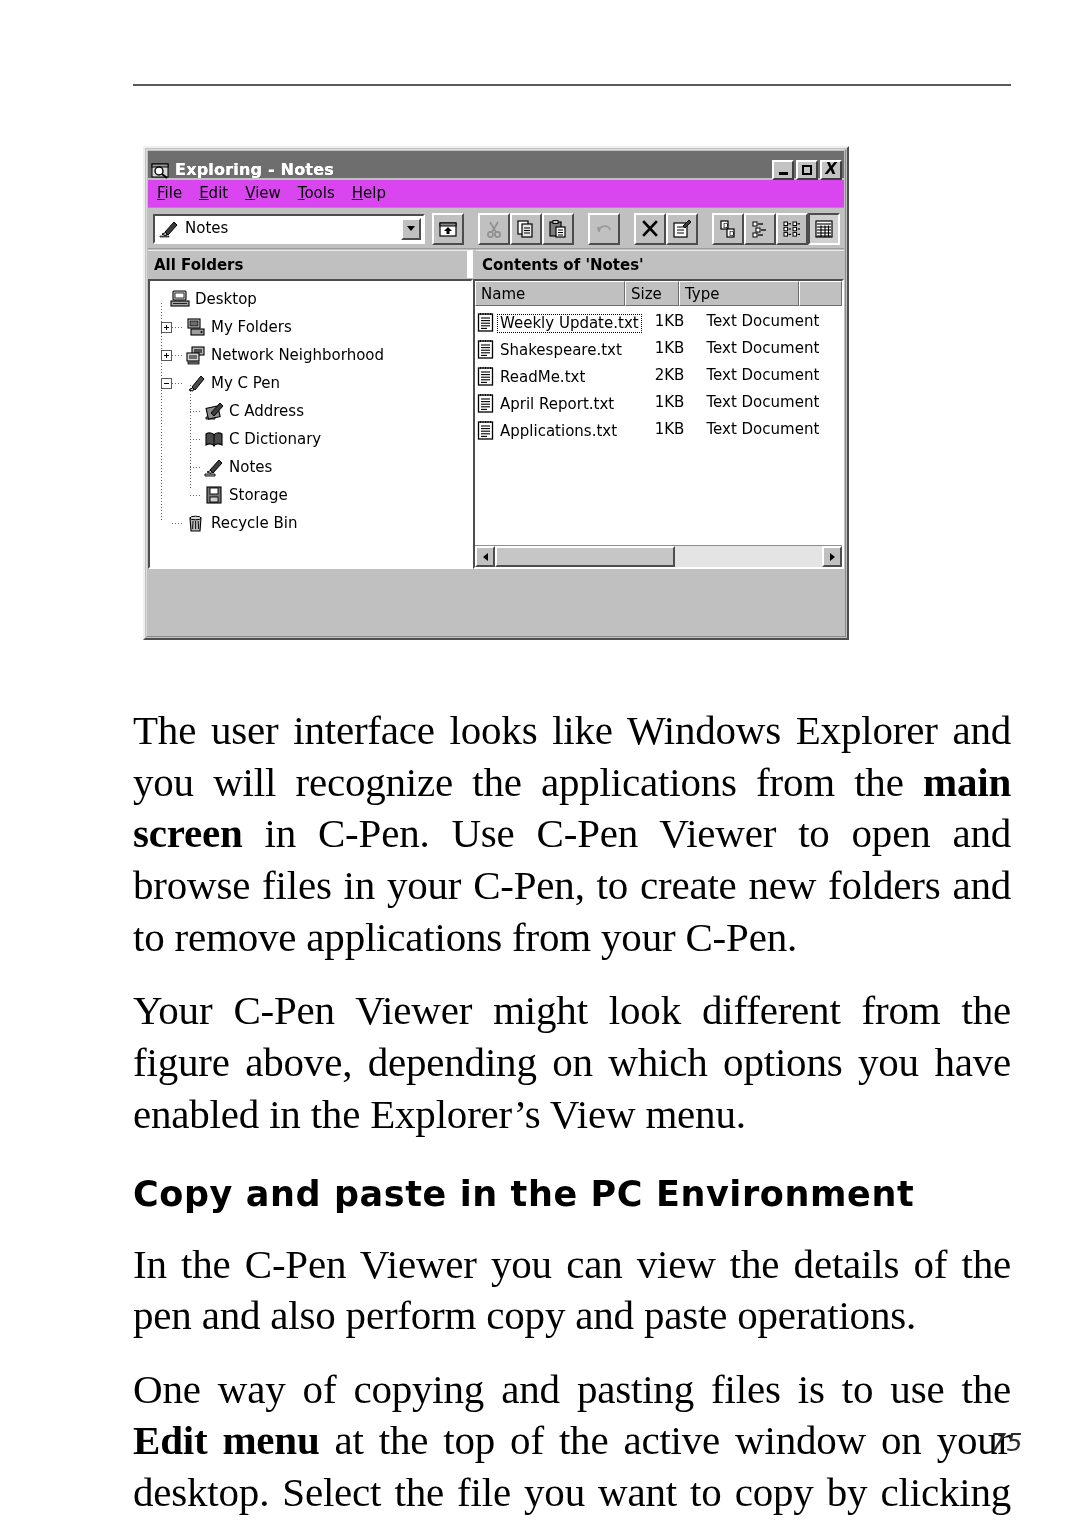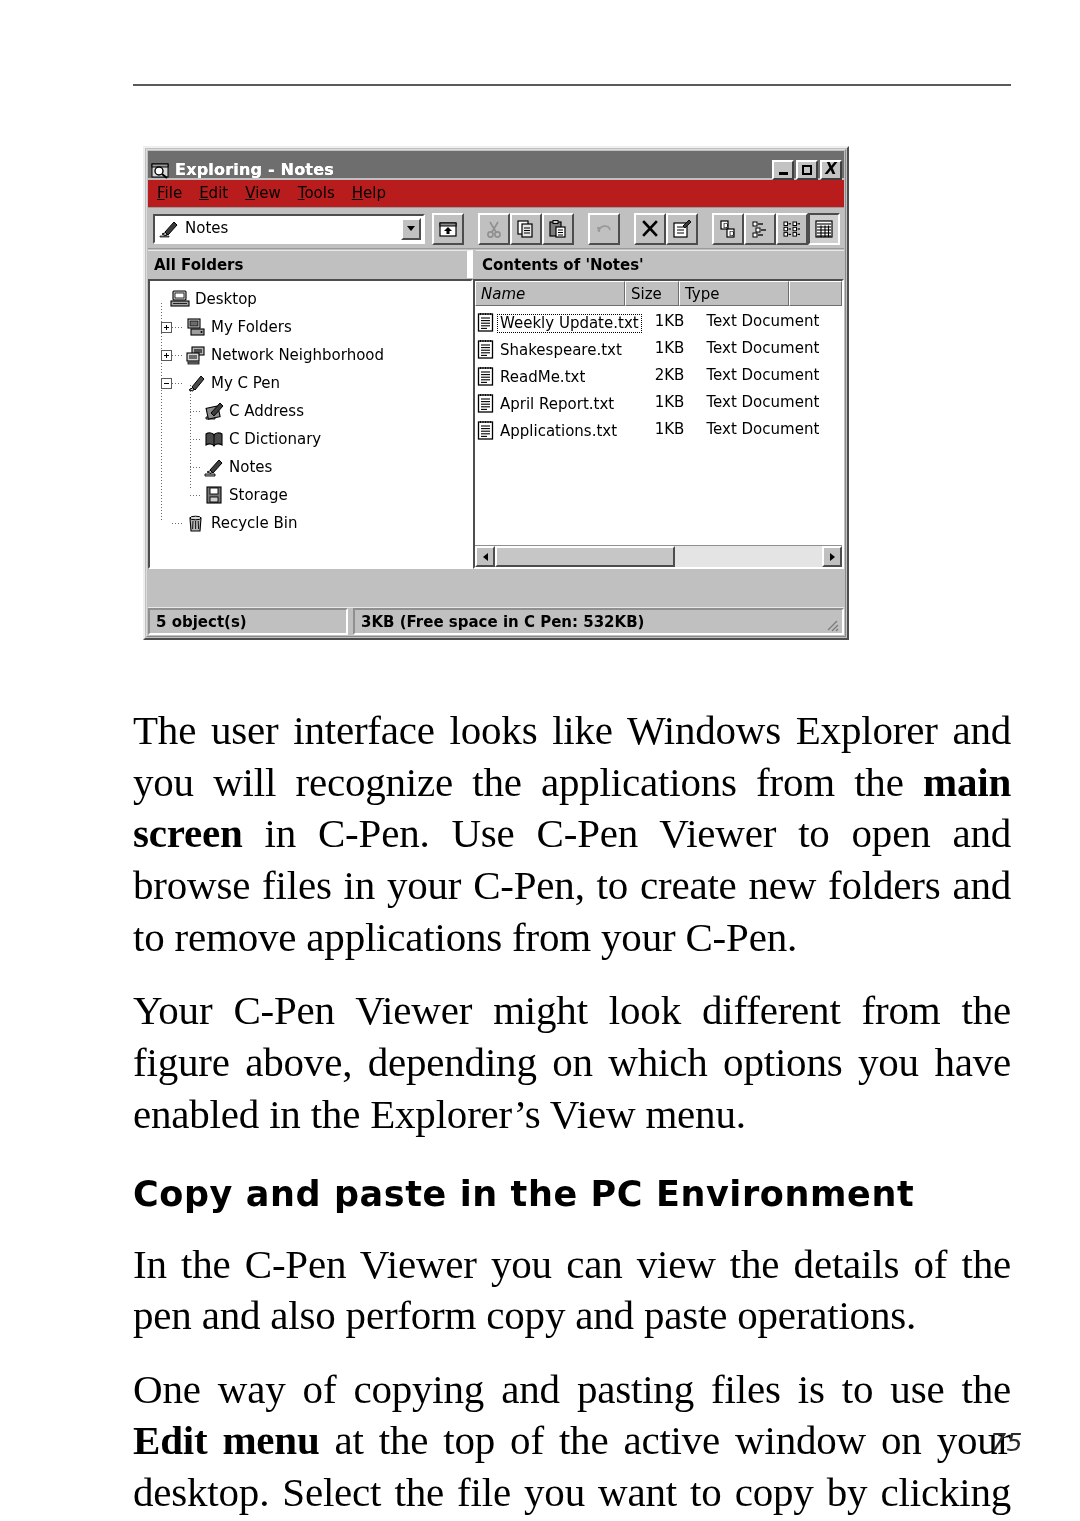--- a/index.html
+++ b/index.html
@@ -70,21 +70,21 @@
     display:flex;align-items:center;justify-content:center;
     font-size:12px;color:#000;font-weight:bold;line-height:1;
   }
   .tbtn .min-bar{width:9px;height:3px;background:#000;margin-top:7px;}
   .tbtn .max-box{width:10px;height:10px;border:2px solid #000;box-sizing:border-box;}
   .tbtn .x-glyph{font-size:15px;font-family:"DejaVu Sans", sans-serif;font-weight:bold;margin-top:-2px;}
 
   
   .menubar{
     position:absolute;left:3px;top:32px;right:3px;height:28px;
-    background:#b91c1c;
+    background:#d946ef;
     display:flex;align-items:center;padding-left:9px;gap:17px;
     border-bottom:1px solid #9a9a9a;
     box-sizing:border-box;
   }
   .menuitem{
     font-size:15px;color:#000;line-height:1;white-space:nowrap;
     font-family:"DejaVu Sans", sans-serif;
   }
   .menuitem .acc{text-decoration:underline;}
 
@@ -183,23 +183,23 @@
     box-sizing:border-box;overflow:hidden;
   }
   .lhdr{display:flex;height:25px;background:#c0c0c0;}
   .lhcell{
     background:#c0c0c0;
     border-top:1px solid #ffffff;border-left:1px solid #ffffff;
     border-right:1px solid #6e6e6e;border-bottom:1px solid #6e6e6e;
     box-sizing:border-box;display:flex;align-items:center;padding-left:5px;
     font-size:15px;color:#000;
   }
-  .lhcell.c-name{width:150px;font-style:italic;}
+  .lhcell.c-name{width:150px;}
   .lhcell.c-size{width:54px;}
-  .lhcell.c-type{width:110px;}
+  .lhcell.c-type{width:120px;}
   .lhcell.c-fill{flex:1;}
   .lrow{display:flex;align-items:center;height:27px;}
   .lcell{font-size:15px;color:#000;line-height:1;display:flex;align-items:flex-end;}
   .lcell.c-name{width:190px;padding-left:2px;}
   .lcell.c-size{width:54px;justify-content:flex-start;padding-left:6px;}
   .lcell.c-type{width:150px;padding-left:3px;}
   .fileicon{width:17px;height:20px;flex:0 0 auto;margin-right:4px;}
   .fname{padding:1px 2px;}
   .fname.focused{outline:1px dotted #000;outline-offset:0;}
 
@@ -742,35 +742,20 @@
           <i class="arrow-lt"></i>
         </span>
       <span class="sthumb"></span>
       <span class="strack"></span>
       <span class="sbtn">
           <i class="arrow-rt"></i>
         </span>
     </div>
   </div>
 
-  <div class="statusbar">
-    <div class="spanel p1">5 object(s)</div>
-    <div class="spanel p2">
-      <span>3KB (Free space in C Pen: 532KB)</span>
-      <span class="grip">
-        <svg width="13" height="13" viewBox="0 0 13 13">
-          <g stroke="#7a7a7a" stroke-width="1.3">
-            <line x1="11" y1="2" x2="2" y2="11"></line>
-            <line x1="12" y1="6" x2="6" y2="12"></line>
-            <line x1="12" y1="10" x2="10" y2="12"></line>
-          </g>
-        </svg>
-      </span>
-    </div>
-  </div>
 </div>
 
 <div class="content">
   <p class="body"><span>The user interface looks like Windows Explorer and you will recognize the applications from the </span><b>main screen</b><span> in C-Pen. Use C-Pen Viewer to open and browse files in your C-Pen, to create new folders and to remove applications from your C-Pen.</span></p>
 
   <p class="body">Your C-Pen Viewer might look different from the figure above, depending on which options you have enabled in the Explorer’s View menu.</p>
 
   <h2 class="heading">Copy and paste in the PC Environment</h2>
 
   <p class="body">In the C-Pen Viewer you can view the details of the pen and also perform copy and paste operations.</p>

